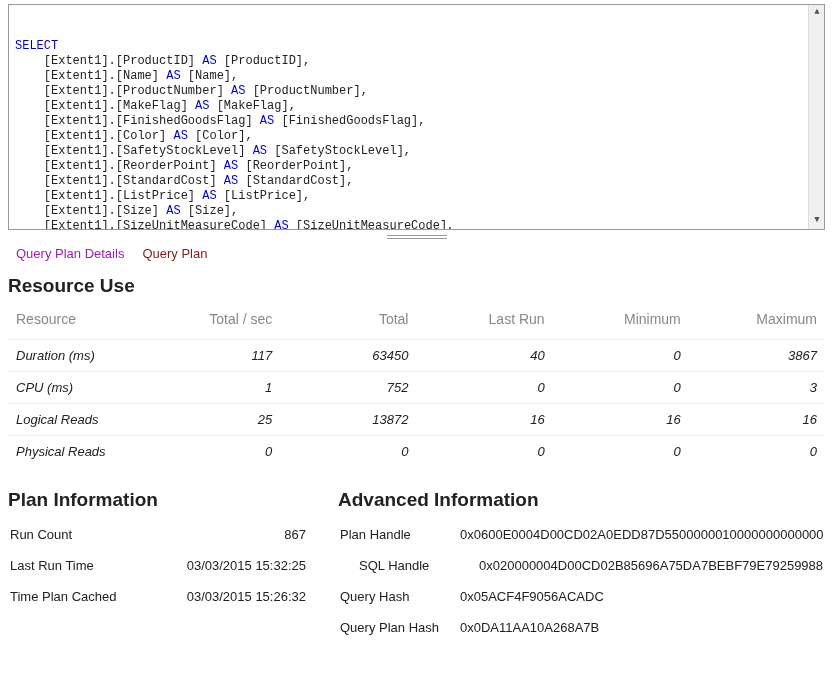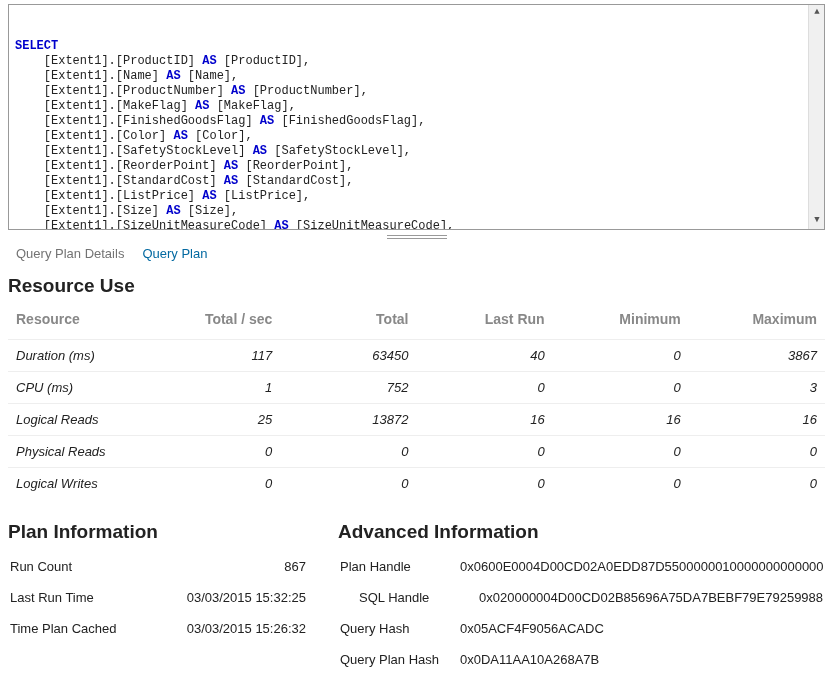--- a/index.html
+++ b/index.html
@@ -16,21 +16,21 @@
     background: #fff;
     padding: 4px 6px;
     font-family: Consolas, "Courier New", monospace;
     font-size: 12px;
     line-height: 1.25;
     white-space: pre;
     overflow: auto;
     height: 226px;
     position: relative;
   }
-  .sql-box .kw { color: #0000cc; font-weight: bold; }
+  .sql-box .kw { color: #0000cc; font-weight: normal; }
   .sql-scrollbar-area {
     position: absolute;
     right: 0;
     top: 0;
     bottom: 0;
     width: 16px;
     background: #f0f0f0;
     border-left: 1px solid #ddd;
   }
   .sql-scroll-up, .sql-scroll-down {
@@ -49,36 +49,36 @@
     width: 60px;
     height: 6px;
     margin: 4px auto 6px auto;
     display: flex;
     flex-direction: column;
     justify-content: center;
     gap: 2px;
   }
   .drag-divider div { height: 1px; background: #999; }
   .tabs { display: flex; gap: 18px; margin: 4px 0 14px 0; padding-left: 8px; }
-  .tab { font-size: 13px; color: #737373; cursor: pointer; }
-  .tab.active { color: #0369a1; }
+  .tab { font-size: 13px; color: #a21caf; cursor: pointer; }
+  .tab.active { color: #7f1d1d; }
   h2.section {
     font-size: 19px;
     font-weight: 600;
     color: #222;
     margin: 4px 0 8px 0;
   }
   table.resource {
     width: 100%;
     border-collapse: collapse;
     table-layout: fixed;
   }
   table.resource th {
     color: #888;
-    font-weight: 700;
+    font-weight: 400;
     font-size: 14px;
     text-align: right;
     padding: 6px 8px 12px 8px;
     border-bottom: none;
   }
   table.resource th:first-child { text-align: left; }
   table.resource td {
     border-top: 1px solid #eee;
     padding: 8px 8px;
     text-align: right;
@@ -168,28 +168,20 @@
         <td>16</td>
       </tr>
       <tr>
         <td>Physical Reads</td>
         <td>0</td>
         <td>0</td>
         <td>0</td>
         <td>0</td>
         <td>0</td>
       </tr>
-      <tr>
-        <td>Logical Writes</td>
-        <td>0</td>
-        <td>0</td>
-        <td>0</td>
-        <td>0</td>
-        <td>0</td>
-      </tr>
     </tbody>
 </table>
 
 <div class="info-cols">
   <div class="info-col-left">
     <h2 class="section">Plan Information</h2>
     <div id="plan-info-rows">
         <div class="kv-row">
           <div class="kv-label">Run Count</div>
           <div class="kv-value">867</div>

